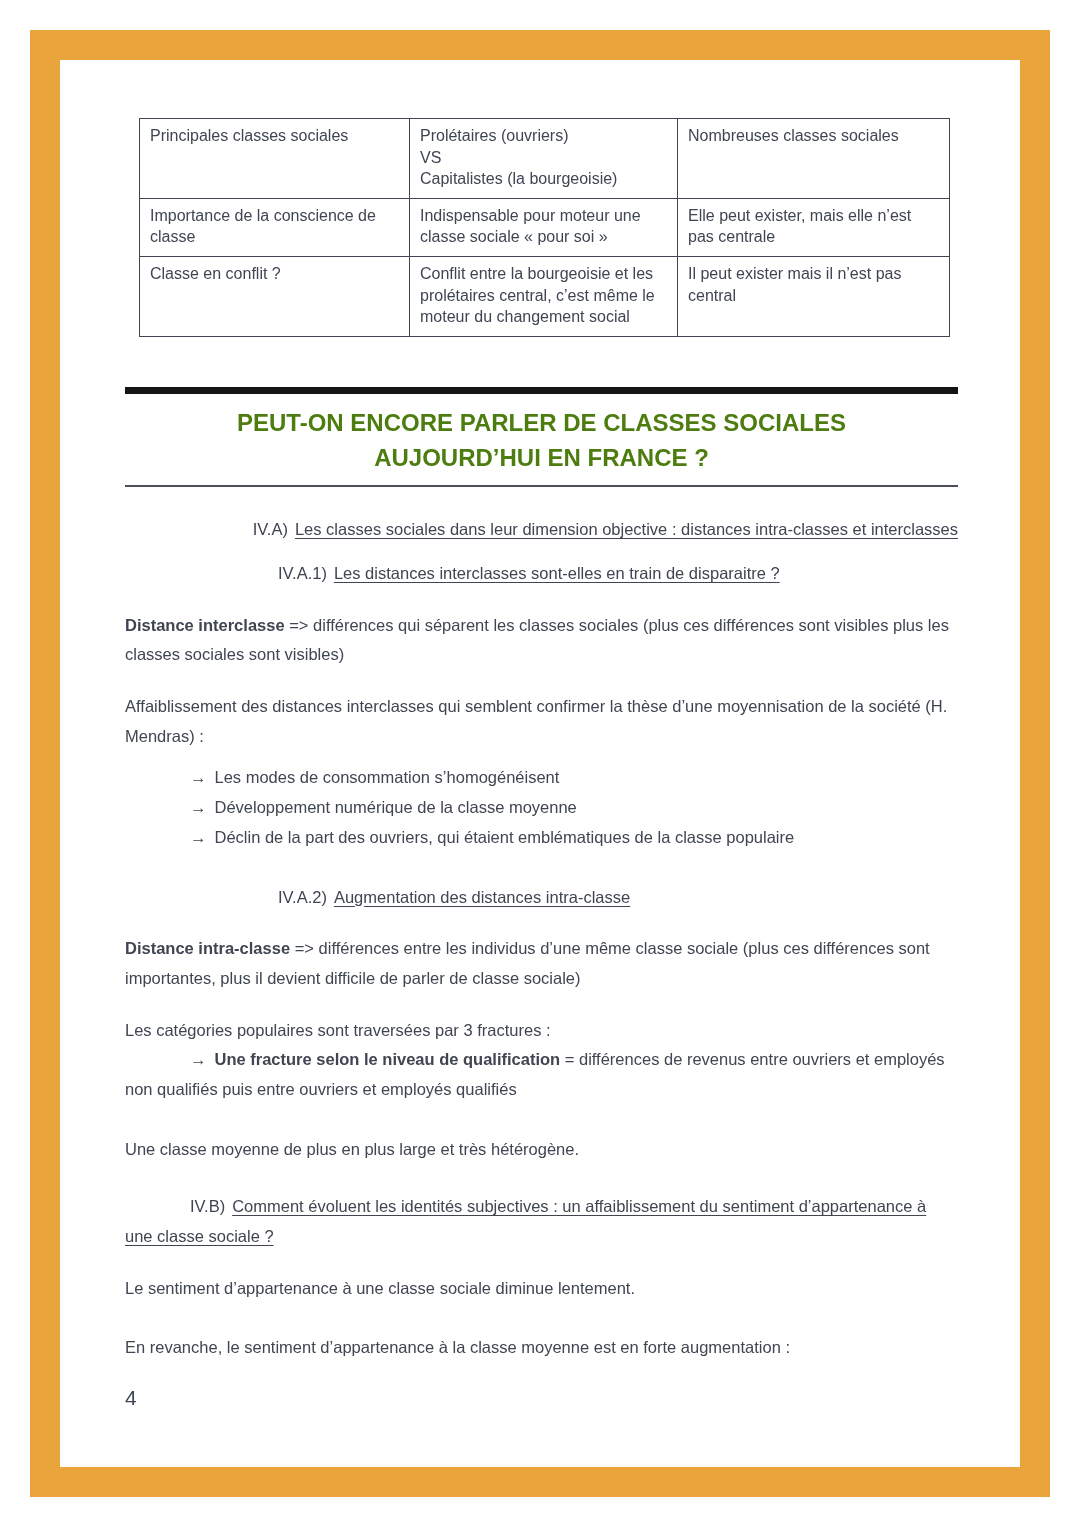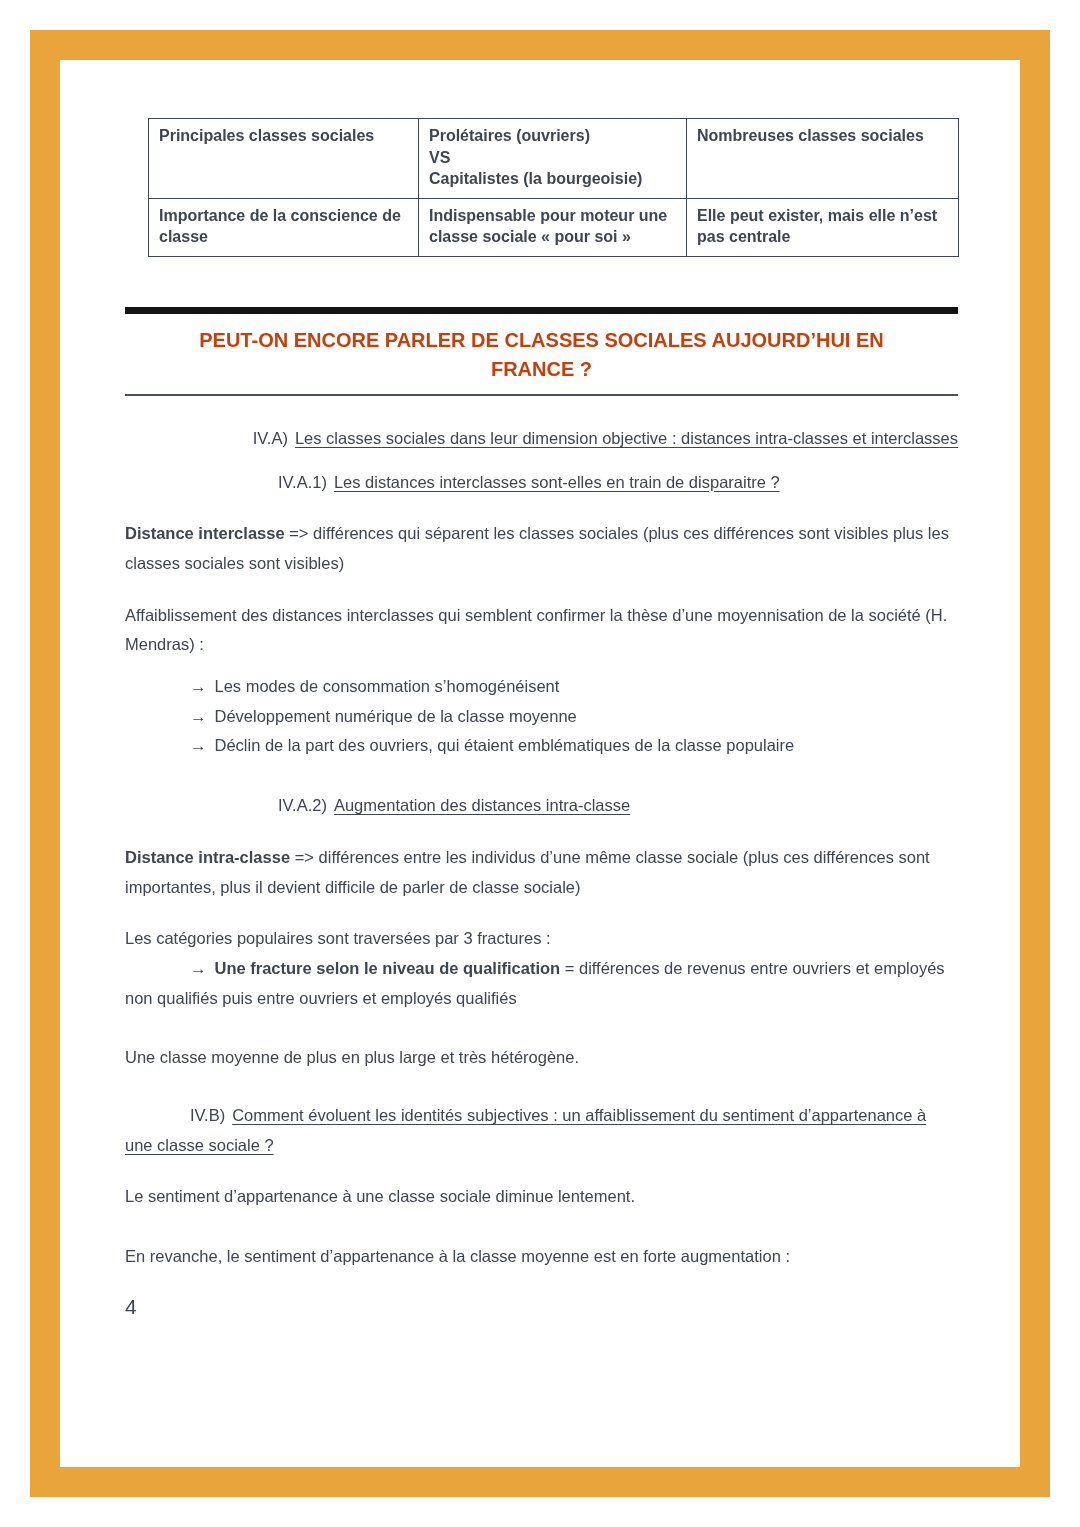--- a/index.html
+++ b/index.html
@@ -28,51 +28,50 @@
     position: absolute;
     left: 125px; top: 0;
     width: 833px;
     font-size: 16.5px;
     line-height: 1.8;
   }
 
   
   table.cmp {
     margin-top: 118px;
-    margin-left: 23px;
+    margin-left: 14px;
     width: 810px;
     border-collapse: collapse;
     table-layout: fixed;
     font-size: 16px;
     line-height: 1.35;
-    font-weight: bold;
   }
   table.cmp td {
     border: 1px solid #3f4551;
     padding: 6px 10px 8px 10px;
     vertical-align: top;
   }
   td.c1 { text-align: left; }
   td.c2, td.c3 { text-align: left; }
   .preline { white-space: pre-line; }
 
   
   .bar-thick {
     margin-top: 50px;
     height: 7px;
     background: #141414;
   }
   h1.main-heading {
     margin: 12px auto 10px auto;
     max-width: 720px;
     text-align: center;
-    font-size: 20px;
+    font-size: 24px;
     font-weight: 700;
     line-height: 1.45;
-    color: #c2410c;
+    color: #4d7c0f;
   }
   .bar-thin {
     height: 2px;
     background: #4a4f5a;
   }
 
   
   p { margin: 0; }
   .u { text-decoration: underline; text-underline-offset: 3px; }
   .pre { margin-right: 7px; }
@@ -115,20 +114,25 @@
           <td class="c1"><span>Principales classes sociales</span></td>
           <td class="c2 preline"><span>Prolétaires (ouvriers)
 VS
 Capitalistes (la bourgeoisie)</span></td>
           <td class="c3"><span>Nombreuses classes sociales</span></td>
         </tr>
         <tr>
           <td class="c1"><span>Importance de la conscience de classe</span></td>
           <td class="c2"><span>Indispensable pour moteur une classe sociale « pour soi »</span></td>
           <td class="c3"><span>Elle peut exister, mais elle n’est pas centrale</span></td>
+        </tr>
+        <tr>
+          <td class="c1"><span>Classe en conflit ?</span></td>
+          <td class="c2"><span>Conflit entre la bourgeoisie et les prolétaires central, c’est même le moteur du changement social</span></td>
+          <td class="c3"><span>Il peut exister mais il n’est pas central</span></td>
         </tr>
       </tbody>
     </table>
 
     <div class="bar-thick"></div>
     <h1 class="main-heading">PEUT-ON ENCORE PARLER DE CLASSES SOCIALES AUJOURD’HUI EN FRANCE ?</h1>
     <div class="bar-thin"></div>
 
     <p class="sec-a">
       <span class="pre">IV.A)</span><span class="u">Les classes sociales dans leur dimension objective : distances intra-classes et interclasses</span>

